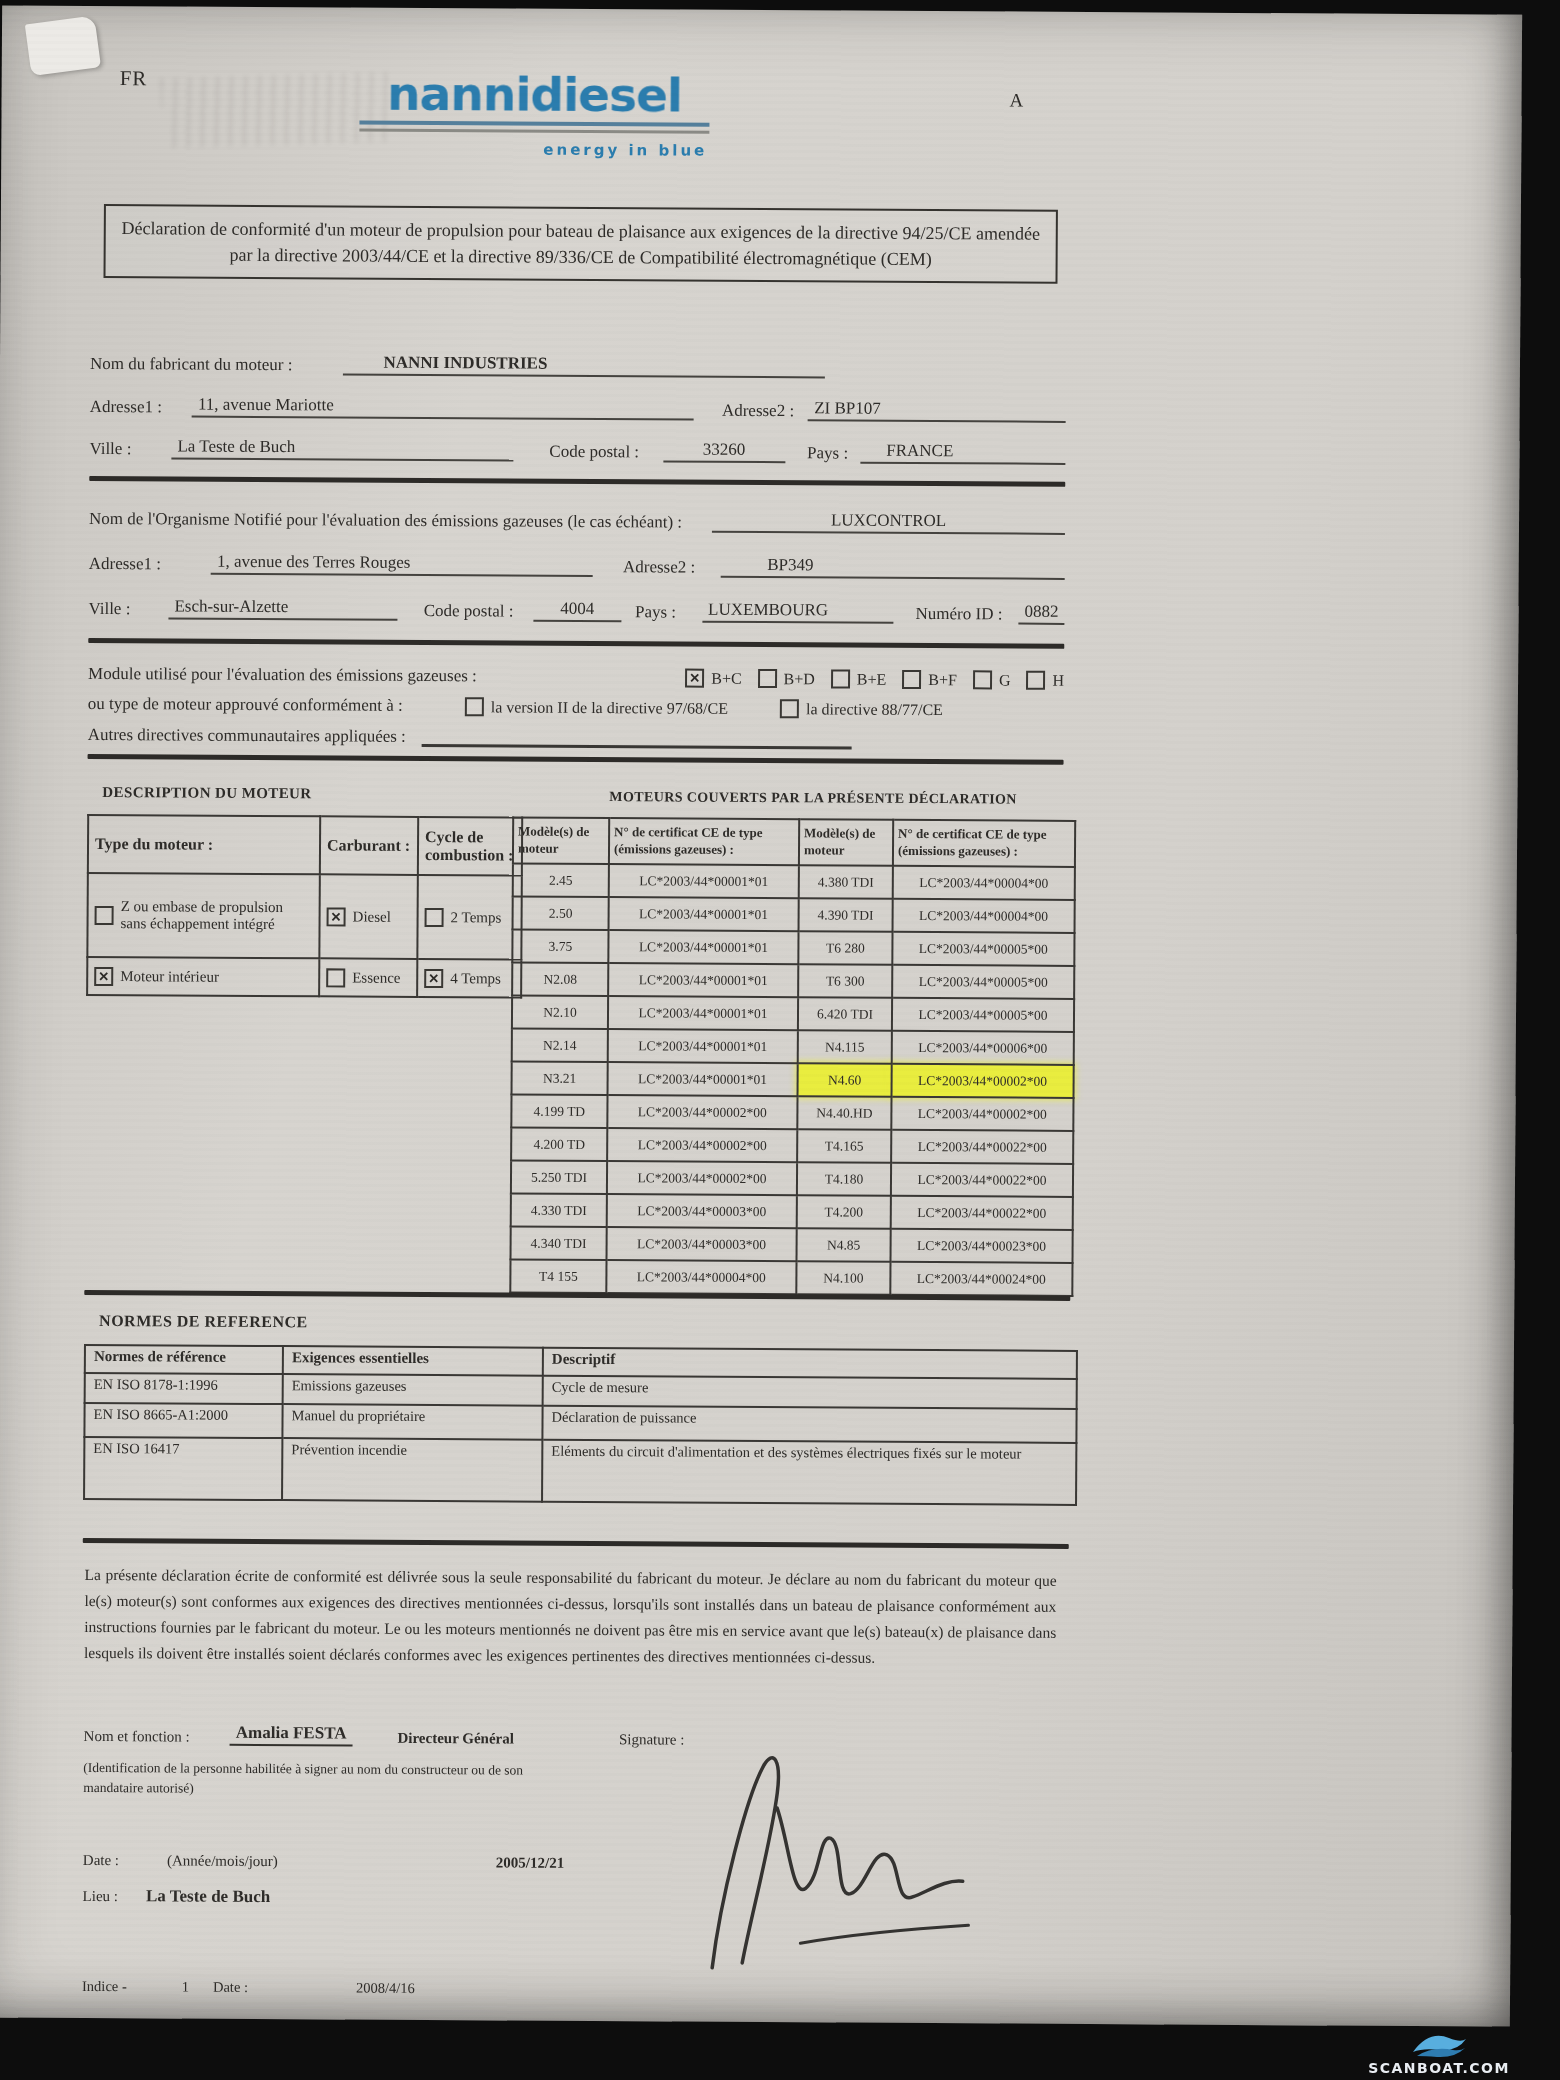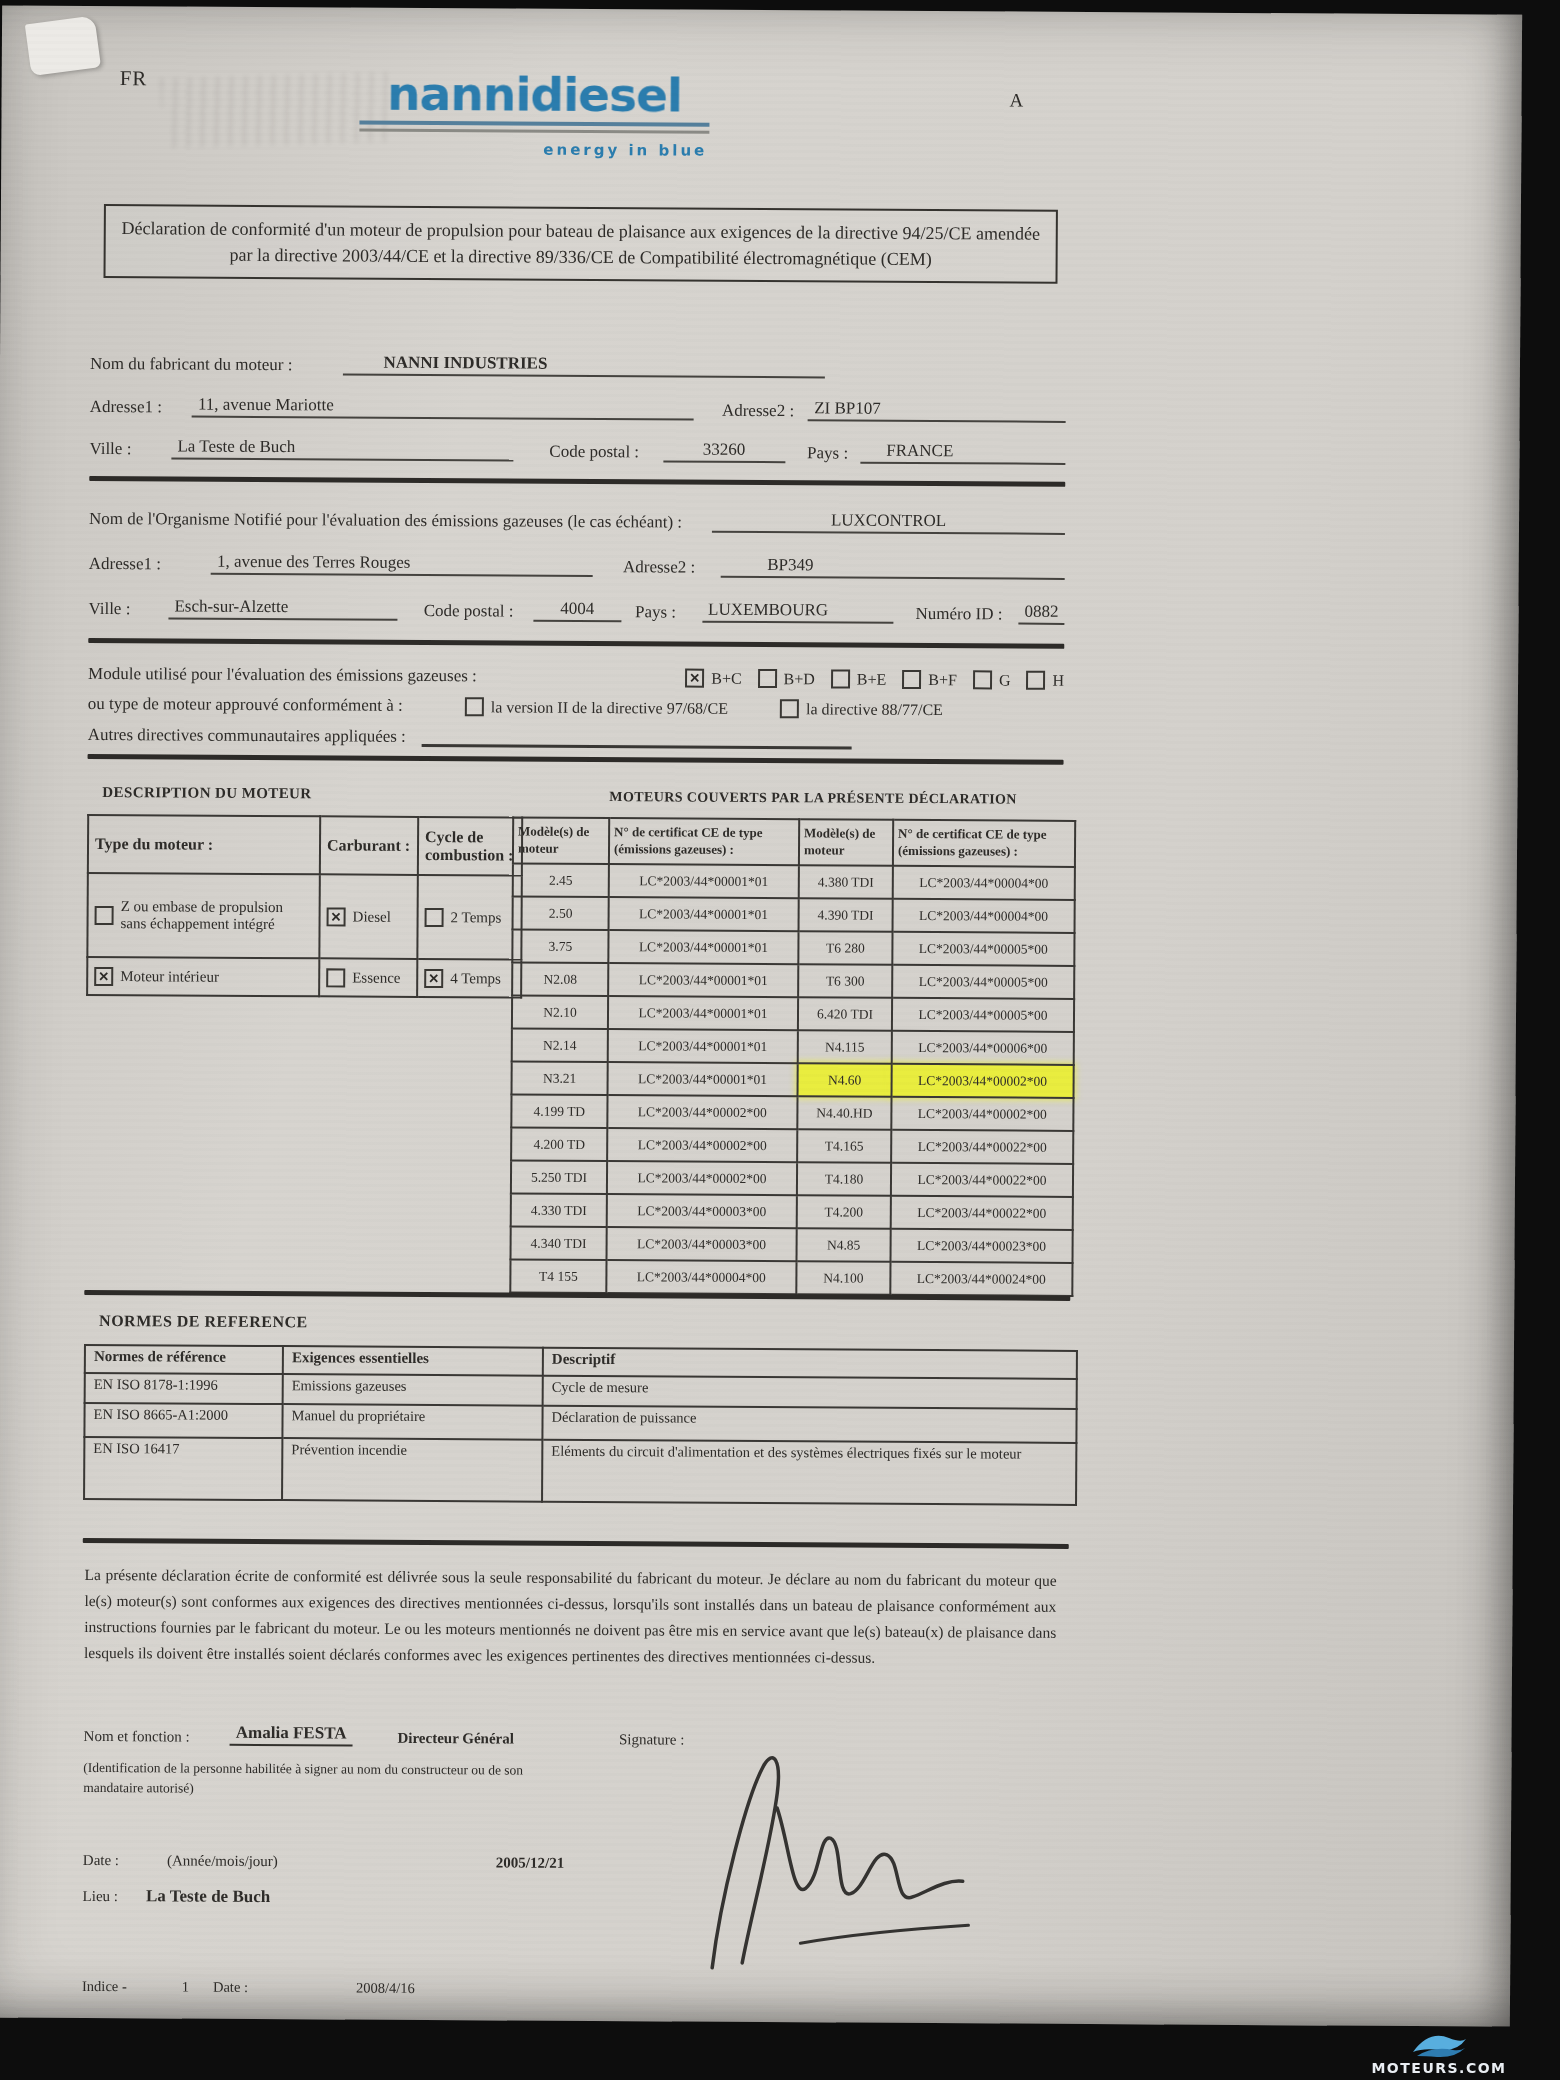--- a/index.html
+++ b/index.html
@@ -378,14 +378,14 @@
   </div>
 
   <div class="noise"></div>
 </div>
 
 <div class="watermark">
   <svg width="60" height="34" viewBox="0 0 60 34">
     <path d="M4,26 Q20,4 40,12 Q52,17 57,13 Q48,26 30,24 Q14,22 4,26 Z" fill="#58aede"></path>
     <path d="M8,30 Q24,20 44,24 Q52,25 56,22 Q46,32 28,31 Q16,30 8,30 Z" fill="#2e7cb0"></path>
   </svg>
-  <div class="wm-text">MOTEURS.COM</div>
+  <div class="wm-text">SCANBOAT.COM</div>
 </div>
 
 </body></html>

